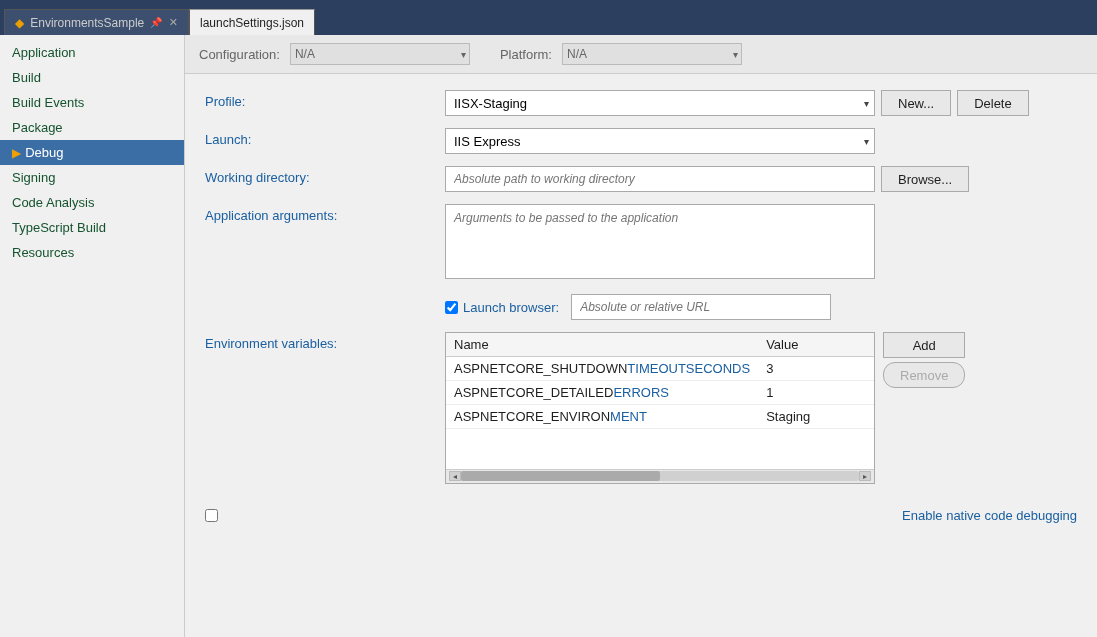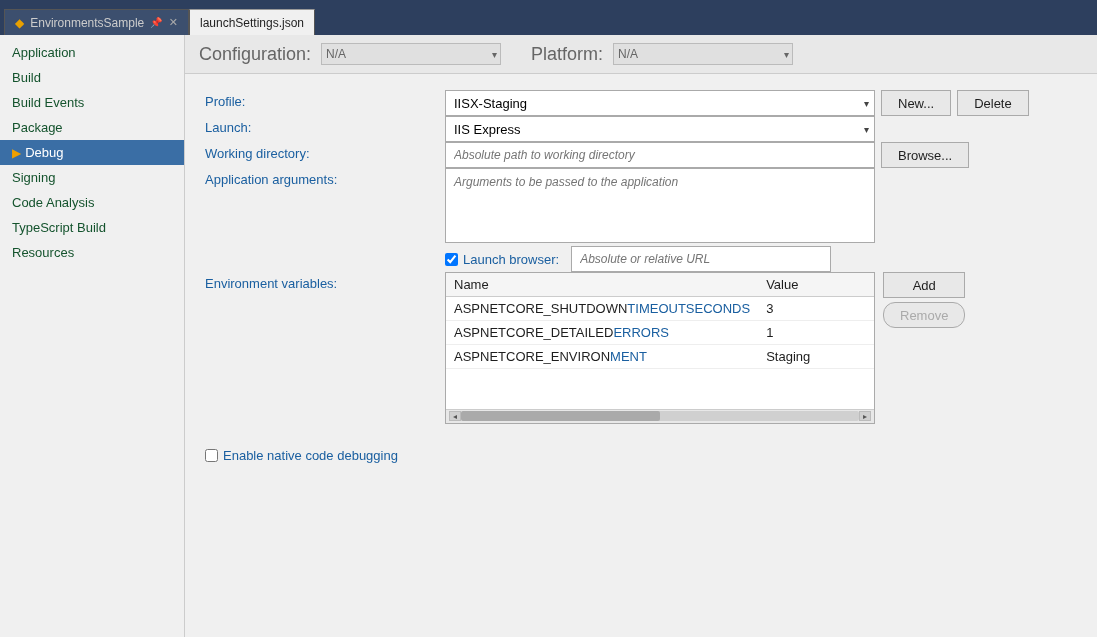--- a/index.html
+++ b/index.html
@@ -81,21 +81,21 @@
     .config-bar {
       background: #e8e8e8;
       border-bottom: 1px solid #ccc;
       padding: 8px 14px;
       display: flex;
       align-items: center;
       gap: 10px;
     }
     .config-bar label {
       color: #666;
-      font-size: 18px;
+      font-size: 13px;
     }
     .config-select {
       width: 180px;
       height: 22px;
       background: #e0e0e0;
       border: 1px solid #bbb;
       color: #666;
       font-size: 12px;
       padding: 0 4px;
       appearance: none;
@@ -118,21 +118,21 @@
     }
 
     
     .form-area {
       padding: 16px 20px;
     }
 
     .form-row {
       display: flex;
       align-items: flex-start;
-      margin-bottom: 0;
+      margin-bottom: 12px;
       justify-content: space-between;
     }
     .form-label {
       width: 240px;
       color: #1a5fa0;
       font-size: 13px;
       padding-top: 4px;
       flex-shrink: 0;
     }
     .form-control {
@@ -294,20 +294,21 @@
 
     .env-row-wrapper {
       display: flex;
       align-items: flex-start;
     }
 
     .native-debug-row {
       display: flex;
       align-items: center;
       margin-top: 24px;
+      justify-content: space-between;
     }
     .native-debug-label {
       color: #1a5fa0;
       font-size: 13px;
       margin-left: 5px;
     }
   </style>
 </head>
 <body>
 

